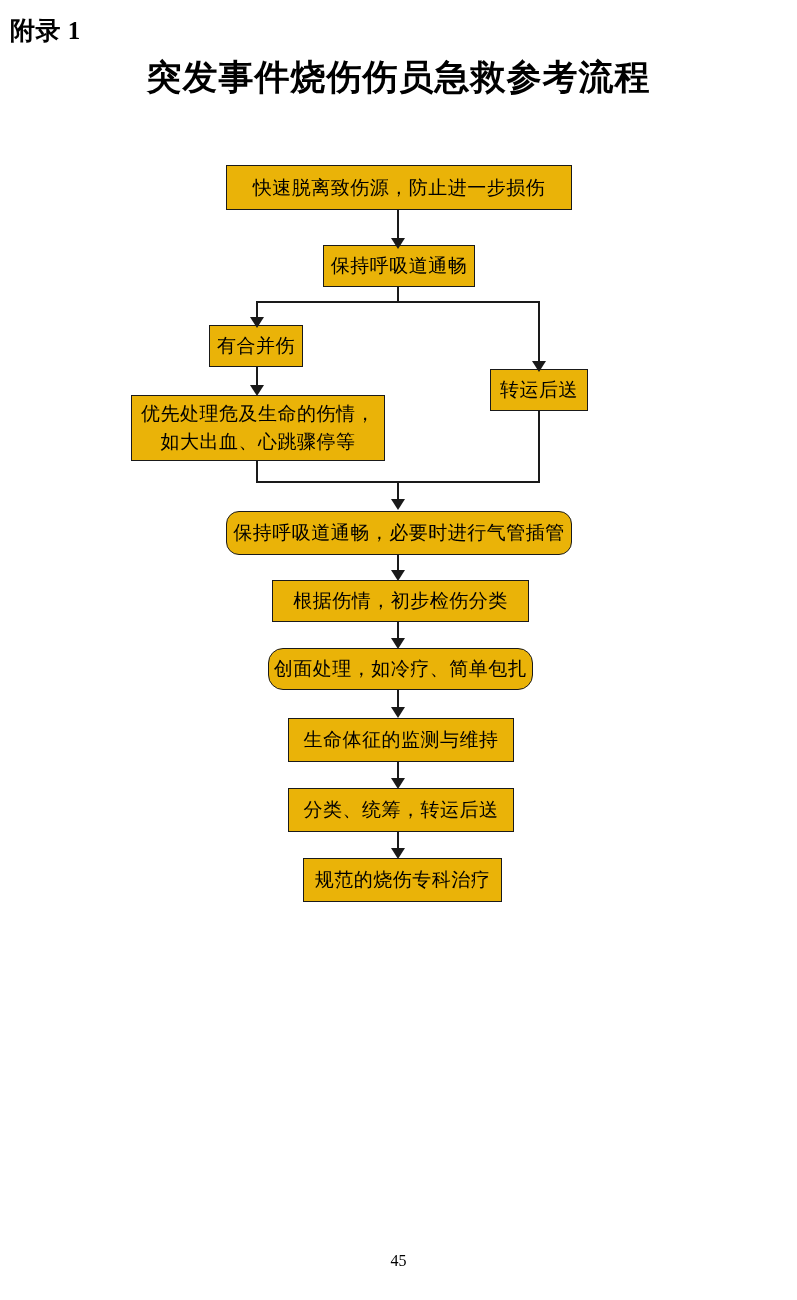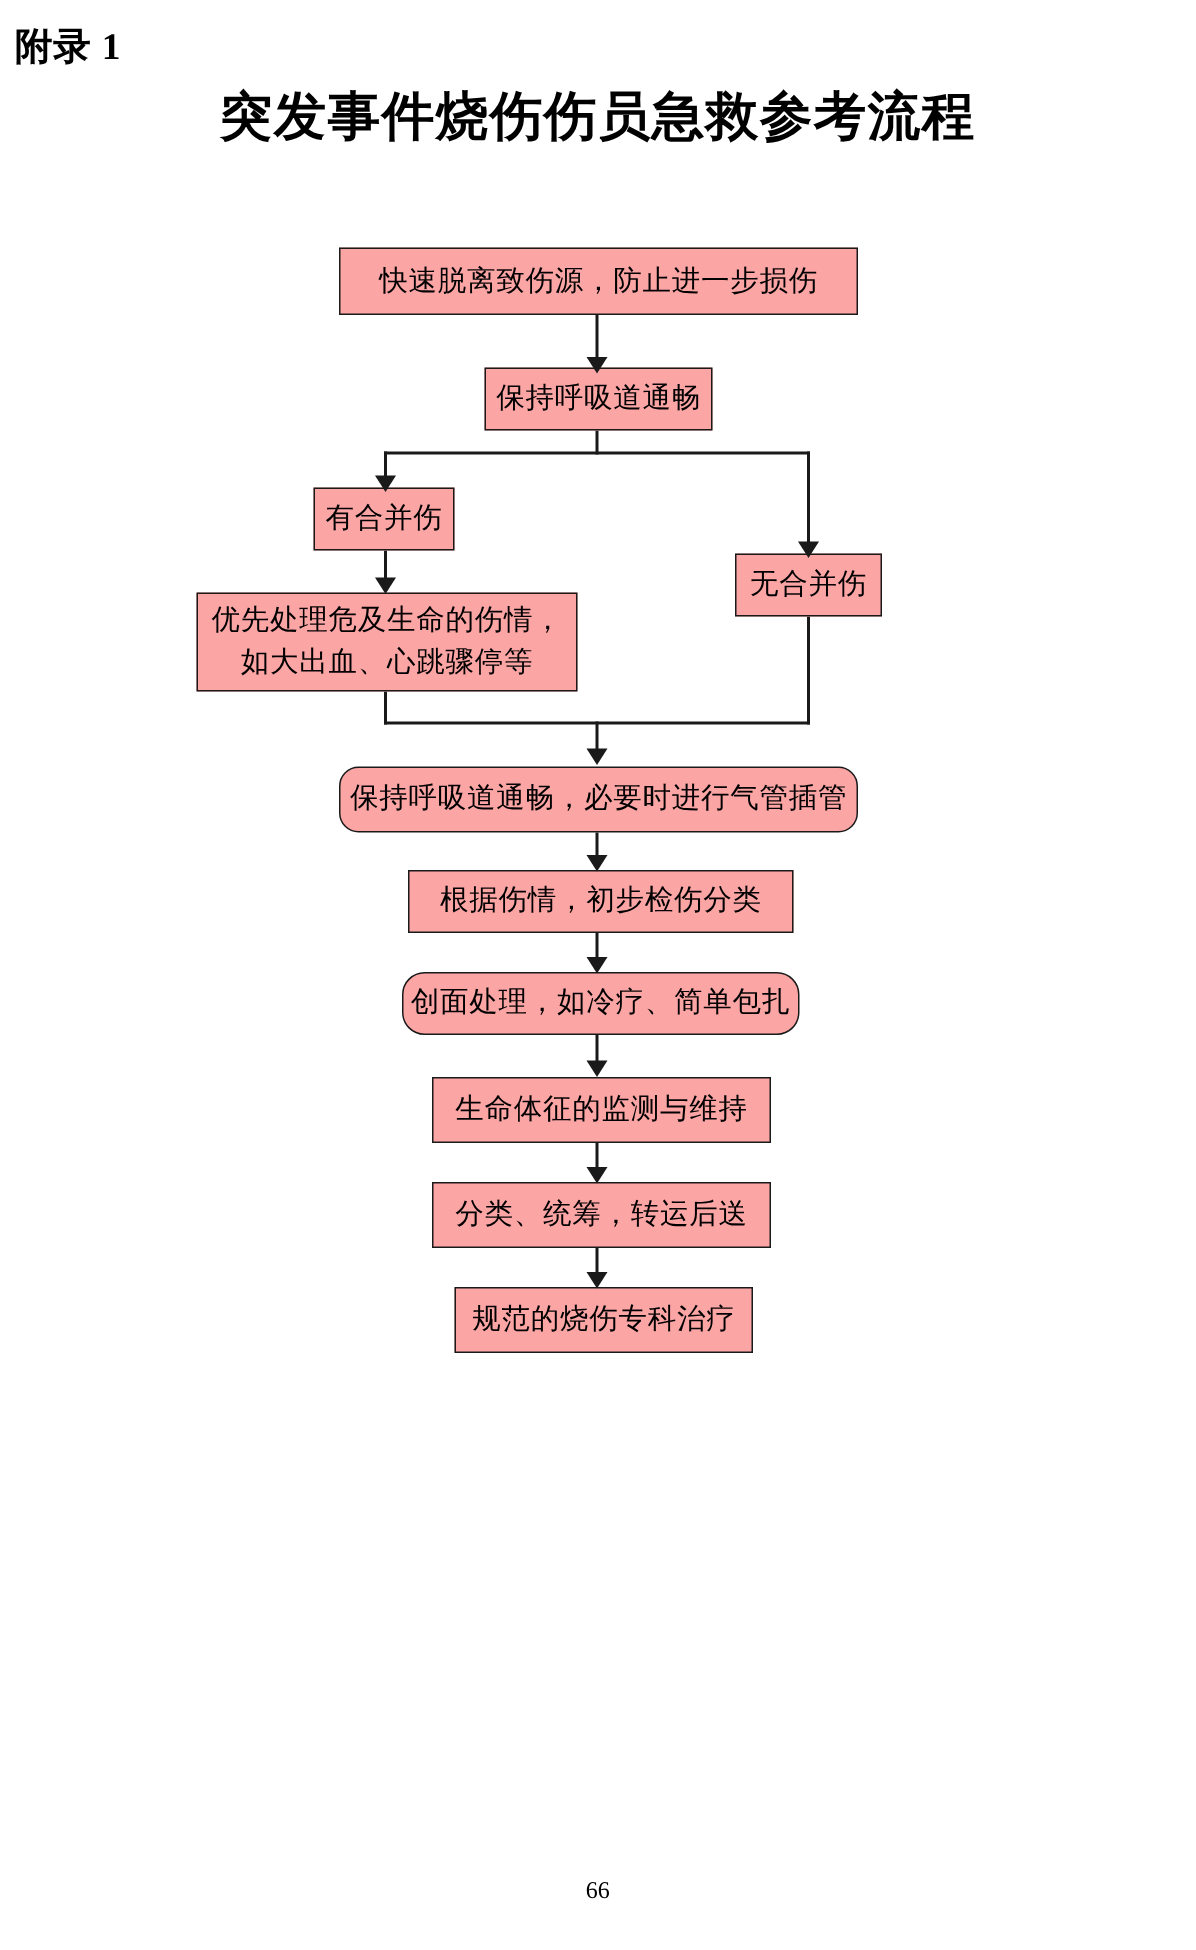--- a/index.html
+++ b/index.html
@@ -52,21 +52,21 @@
     position: absolute;
     left: 0;
     top: 0;
     width: 797px;
     height: 1300px;
   }
   .node {
     position: absolute;
     box-sizing: border-box;
     border: 1.6px solid #1a1a1a;
-    background: #fca5a5;
+    background: #eab308;
     display: flex;
     align-items: center;
     justify-content: center;
     text-align: center;
     font-size: 19px;
     line-height: 1.45;
     letter-spacing: 0.5px;
     white-space: pre-line;
     z-index: 2;
   }
@@ -109,21 +109,21 @@
     <div class="edge h" style="left:256px; top:301px; width:284px;"></div>
 
     <div class="edge v" style="left:256px; top:301px; height:20px;"></div>
     <div class="arrow" style="left:250px; top:317px;"></div>
 
     <div class="edge v" style="left:538px; top:301px; height:64px;"></div>
     <div class="arrow" style="left:532px; top:361px;"></div>
 
     <div class="node" style="left:209px; top:325px; width:94px; height:42px;">有合并伤</div>
 
-    <div class="node" style="left:490px; top:369px; width:98px; height:42px;">无合并伤</div>
+    <div class="node" style="left:490px; top:369px; width:98px; height:42px;">转运后送</div>
 
     <div class="edge v" style="left:256px; top:367px; height:22px;"></div>
     <div class="arrow" style="left:250px; top:385px;"></div>
 
     <div class="node" style="left:131px; top:395px; width:254px; height:66px;">优先处理危及生命的伤情，
 如大出血、心跳骤停等</div>
 
     <div class="edge v" style="left:256px; top:461px; height:22px;"></div>
 
     <div class="edge v" style="left:538px; top:411px; height:72px;"></div>
@@ -155,15 +155,15 @@
 
     <div class="node" style="left:288px; top:788px; width:226px; height:44px;">分类、统筹，转运后送</div>
 
     <div class="edge v" style="left:397px; top:832px; height:21px;"></div>
     <div class="arrow" style="left:391px; top:848px;"></div>
 
     <div class="node" style="left:303px; top:858px; width:199px; height:44px;">规范的烧伤专科治疗</div>
 
   </div>
 
-  <div class="page-number">66</div>
+  <div class="page-number">45</div>
 
 </div>
 
 </body></html>

